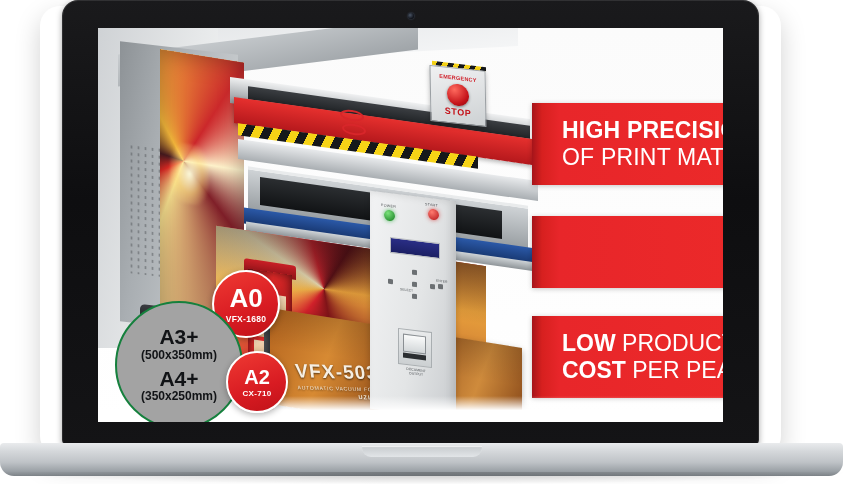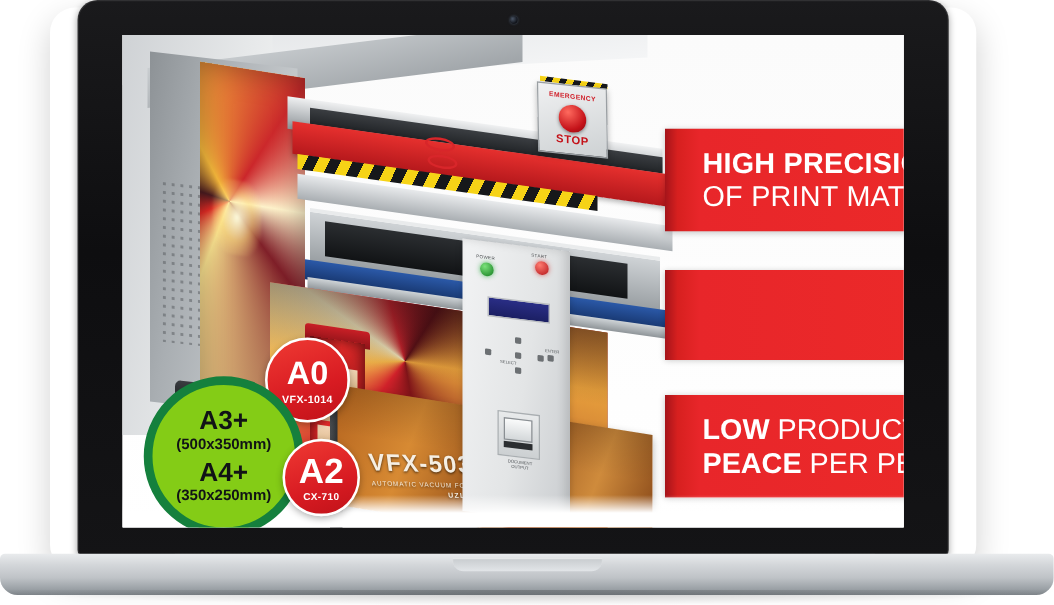--- a/index.html
+++ b/index.html
@@ -353,26 +353,26 @@
     background:linear-gradient(160deg,#ef3a33,#d81b22 60%,#c01219);
     color:#fff;
     box-shadow:0 2px 6px rgba(0,0,0,.3);
     border:2px solid #ffffff;
   }
   #badge-a0{ left:114px; top:242px; width:68px; height:68px; z-index:7; }
   #badge-a0 .big{ font-size:26px; font-weight:700; line-height:1; }
   #badge-a0 .small{ font-size:8.5px; font-weight:700; margin-top:3px; letter-spacing:.3px; }
 
   #badge-a2{ left:128px; top:323px; width:62px; height:62px; z-index:9; }
-  #badge-a2 .big{ font-size:28px; font-weight:700; line-height:1; }
+  #badge-a2 .big{ font-size:20px; font-weight:700; line-height:1; }
   #badge-a2 .small{ font-size:8px; font-weight:700; margin-top:2px; letter-spacing:.3px; }
 
   #badge-white{
     left:17px; top:273px; width:128px; height:128px; z-index:8;
-    background:#84cc16; border:7px solid #15803d;
+    background:#a3a3a3; border:2px solid #15803d;
     color:#111316;
   }
   #badge-white .ln-big{ font-size:21px; font-weight:700; line-height:1.02; }
   #badge-white .ln-sm{ font-size:12px; font-weight:700; line-height:1.15; margin-top:1px; }
   #badge-white .gap{ height:5px; }
 
   
   .screen-bottom-fade{
     position:absolute; left:0; bottom:0; width:100%; height:26px;
     background:linear-gradient(180deg,rgba(255,255,255,0),#ffffff 55%);
@@ -458,21 +458,21 @@
         </div>
 
         <div class="estop-haz"></div>
         <div class="estop"></div>
         <div class="estop-label">EMERGENCY</div>
         <div class="estop-btn"></div>
         <div class="estop-stop">STOP</div>
 
         <div class="badge badge-solid" id="badge-a0">
           <div class="big">A0</div>
-          <div class="small">VFX-1014</div>
+          <div class="small">VFX-1680</div>
         </div>
 
         <div class="badge" id="badge-white">
           <div class="ln-big">A3+</div>
           <div class="ln-sm">(500x350mm)</div>
           <div class="gap"></div>
           <div class="ln-big">A4+</div>
           <div class="ln-sm">(350x250mm)</div>
         </div>
 
@@ -484,21 +484,21 @@
         <div class="banner" id="banner-1">
           <div class="l1">HIGH PRECISION</div>
           <div class="l2">OF PRINT MATCHING</div>
         </div>
 
         <div class="banner" id="banner-2">
         </div>
 
         <div class="banner" id="banner-3">
           <div class="mix"><b>LOW</b><span> PRODUCTION</span></div>
-          <div class="mix"><b>PEACE</b><span> PER PEACE</span></div>
+          <div class="mix"><b>COST</b><span> PER PEACE</span></div>
         </div>
 
         <div class="screen-bottom-fade"></div>
       </div>
     </div>
   </div>
 
   <div class="base-hinge"></div>
   <div class="laptop-base"></div>
   <div class="base-notch"></div>

